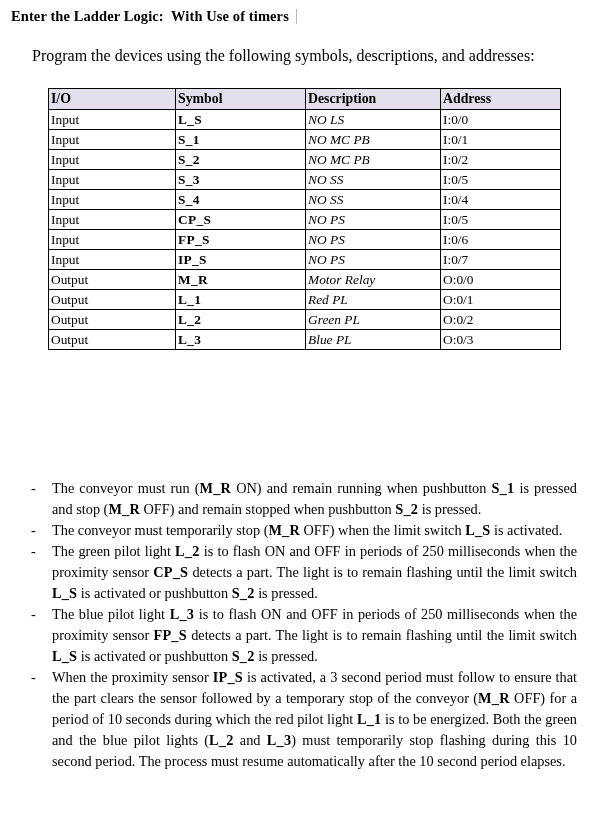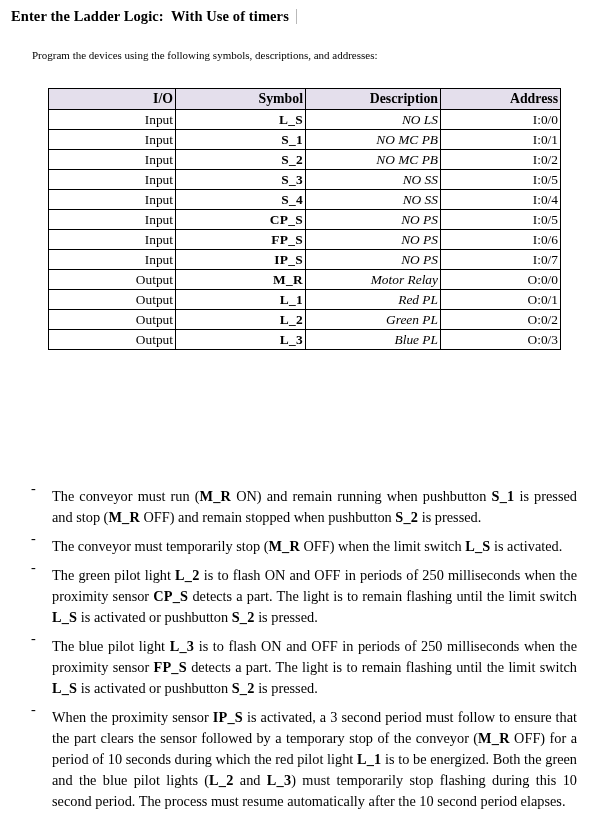--- a/index.html
+++ b/index.html
@@ -45,38 +45,38 @@
     background: #b9b9b9;
     margin-left: 7px;
     align-self: center;
   }
 
   
   .intro-line {
     position: absolute;
     left: 32px;
     top: 46px;
-    font-size: 11px;
+    font-size: 16px;
     line-height: 19px;
     white-space: nowrap;
   }
 
   
   .io-table {
     position: absolute;
     left: 48px;
     top: 88px;
     width: 512px;
     border-collapse: collapse;
     table-layout: fixed;
   }
   .io-table th,
   .io-table td {
     border: 1px solid #000000;
-    text-align: right;
+    text-align: left;
     font-size: 13.4px;
     height: 20px;
     line-height: 18px;
     padding: 0 2px;
     vertical-align: middle;
     box-sizing: border-box;
   }
   .io-table thead th {
     background: #e4dfec;
     font-weight: bold;
@@ -120,21 +120,20 @@
   }
   .req-dash {
     width: 21px;
     flex: 0 0 21px;
     text-align: left;
   }
   .req-text {
     flex: 1 1 auto;
     text-align: justify;
     text-justify: inter-word;
-    margin-top: 8px;
   }
   .req-text b { font-weight: bold; letter-spacing: 0.2px; }
 </style>
 </head>
 <body>
 
 <div class="page">
 
   <div class="title-row">
     <span class="doc-title">Enter the Ladder Logic:  With Use of timers</span>

